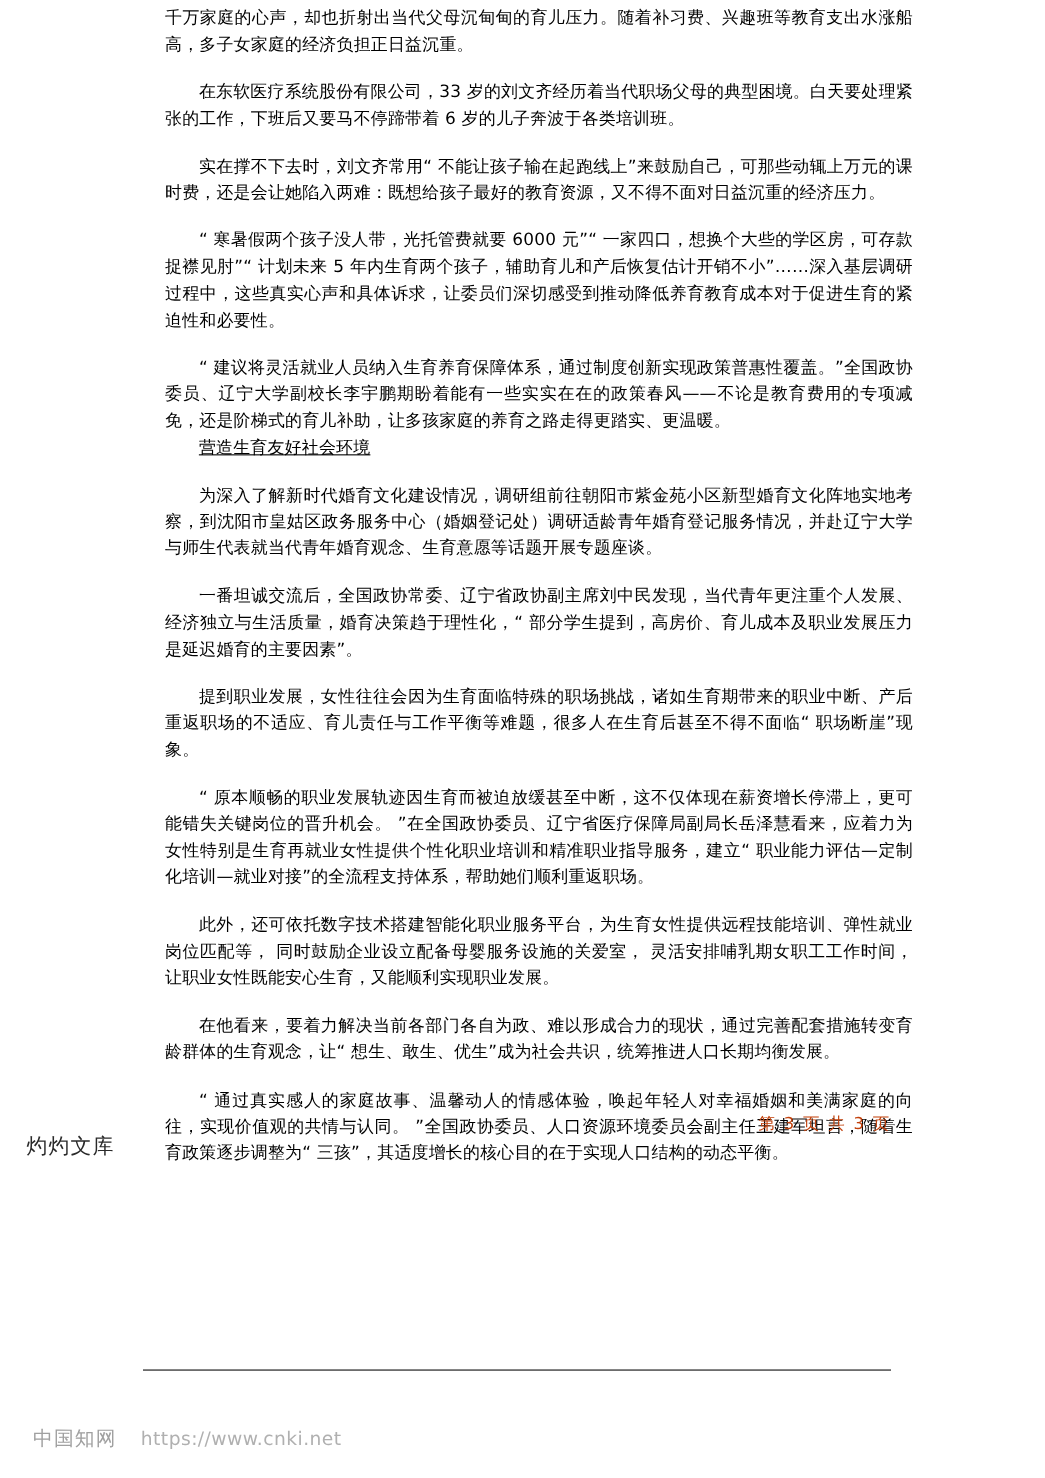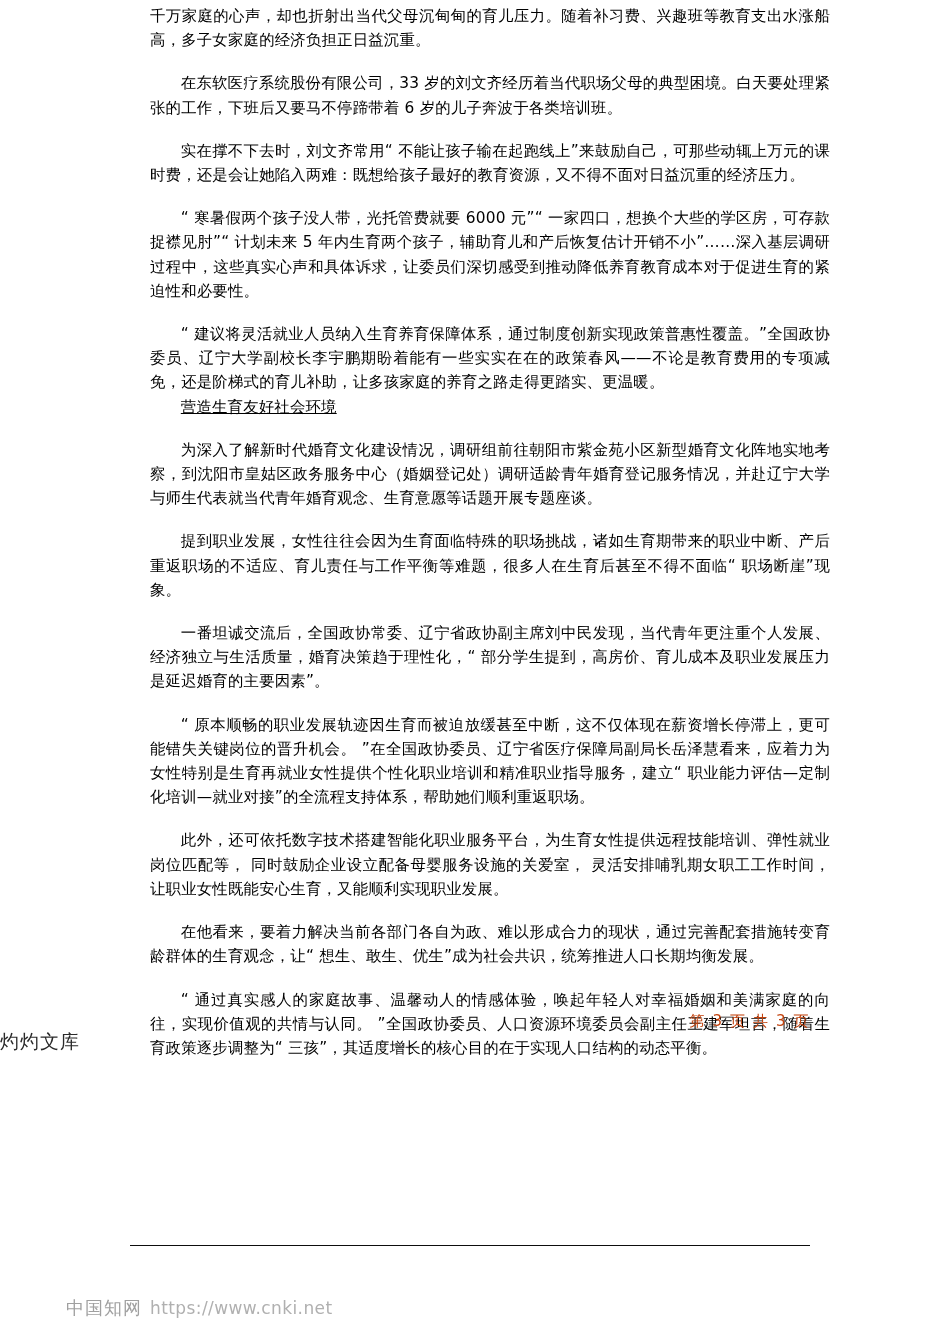--- a/index.html
+++ b/index.html
@@ -69,42 +69,42 @@
   }
 
   
   #doc-watermark {
     position: absolute;
     left: 0px;
     top: 1029px;
     font-size: 19px;
     letter-spacing: 1px;
     color: #2a2a2a;
+    padding-left: 24px;
   }
 
   
   #bottom-rule {
     position: absolute;
     left: 130px;
     top: 1245px;
     width: 680px;
     height: 0;
     border-top: 1.6px solid #0d0d0d;
   }
 
   
   #cnki-footer {
     position: absolute;
     left: 30px;
     top: 1296px;
     display: flex;
     align-items: baseline;
-    gap: 8px;
+    gap: 22px;
     color: #a3a3a3;
-    margin-left: 36px;
   }
   #cnki-name {
     font-size: 18px;
     letter-spacing: 1px;
     color: #a0a0a0;
   }
   #cnki-url {
     font-size: 17px;
     letter-spacing: 0.4px;
     color: #b0b0b0;
@@ -116,22 +116,22 @@
 <div id="page">
 
   <div id="article">
     <p class="para cont">千万家庭的心声，却也折射出当代父母沉甸甸的育儿压力。随着补习费、兴趣班等教育支出水涨船高，多子女家庭的经济负担正日益沉重。</p>
     <p class="para indent">在东软医疗系统股份有限公司，33 岁的刘文齐经历着当代职场父母的典型困境。白天要处理紧张的工作，下班后又要马不停蹄带着 6 岁的儿子奔波于各类培训班。</p>
     <p class="para indent">实在撑不下去时，刘文齐常用“ 不能让孩子输在起跑线上”来鼓励自己，可那些动辄上万元的课时费，还是会让她陷入两难：既想给孩子最好的教育资源，又不得不面对日益沉重的经济压力。</p>
     <p class="para indent">“ 寒暑假两个孩子没人带，光托管费就要 6000 元”“ 一家四口，想换个大些的学区房，可存款捉襟见肘”“ 计划未来 5 年内生育两个孩子，辅助育儿和产后恢复估计开销不小”……深入基层调研过程中，这些真实心声和具体诉求，让委员们深切感受到推动降低养育教育成本对于促进生育的紧迫性和必要性。</p>
     <p class="para indent">“ 建议将灵活就业人员纳入生育养育保障体系，通过制度创新实现政策普惠性覆盖。”全国政协委员、辽宁大学副校长李宇鹏期盼着能有一些实实在在的政策春风——不论是教育费用的专项减免，还是阶梯式的育儿补助，让多孩家庭的养育之路走得更踏实、更温暖。</p>
     <p class="para subhead lastline">营造生育友好社会环境</p>
     <p class="para indent">为深入了解新时代婚育文化建设情况，调研组前往朝阳市紫金苑小区新型婚育文化阵地实地考察，到沈阳市皇姑区政务服务中心（婚姻登记处）调研适龄青年婚育登记服务情况，并赴辽宁大学与师生代表就当代青年婚育观念、生育意愿等话题开展专题座谈。</p>
+    <p class="para indent">一番坦诚交流后，全国政协常委、辽宁省政协副主席刘中民发现，当代青年更注重个人发展、经济独立与生活质量，婚育决策趋于理性化，“ 部分学生提到，高房价、育儿成本及职业发展压力是延迟婚育的主要因素”。</p>
     <p class="para indent">提到职业发展，女性往往会因为生育面临特殊的职场挑战，诸如生育期带来的职业中断、产后重返职场的不适应、育儿责任与工作平衡等难题，很多人在生育后甚至不得不面临“ 职场断崖”现象。</p>
-    <p class="para indent">一番坦诚交流后，全国政协常委、辽宁省政协副主席刘中民发现，当代青年更注重个人发展、经济独立与生活质量，婚育决策趋于理性化，“ 部分学生提到，高房价、育儿成本及职业发展压力是延迟婚育的主要因素”。</p>
     <p class="para indent">“ 原本顺畅的职业发展轨迹因生育而被迫放缓甚至中断，这不仅体现在薪资增长停滞上，更可能错失关键岗位的晋升机会。 ”在全国政协委员、辽宁省医疗保障局副局长岳泽慧看来，应着力为女性特别是生育再就业女性提供个性化职业培训和精准职业指导服务，建立“ 职业能力评估—定制化培训—就业对接”的全流程支持体系，帮助她们顺利重返职场。</p>
     <p class="para indent">此外，还可依托数字技术搭建智能化职业服务平台，为生育女性提供远程技能培训、弹性就业岗位匹配等， 同时鼓励企业设立配备母婴服务设施的关爱室， 灵活安排哺乳期女职工工作时间，让职业女性既能安心生育，又能顺利实现职业发展。</p>
     <p class="para indent">在他看来，要着力解决当前各部门各自为政、难以形成合力的现状，通过完善配套措施转变育龄群体的生育观念，让“ 想生、敢生、优生”成为社会共识，统筹推进人口长期均衡发展。</p>
     <p class="para indent">“ 通过真实感人的家庭故事、温馨动人的情感体验，唤起年轻人对幸福婚姻和美满家庭的向往，实现价值观的共情与认同。 ”全国政协委员、人口资源环境委员会副主任王建军坦言，随着生育政策逐步调整为“ 三孩”，其适度增长的核心目的在于实现人口结构的动态平衡。</p>
   </div>
 
   <div id="page-number">第 3 页 共 3 页</div>
 
   <div id="doc-watermark">灼灼文库</div>
 

